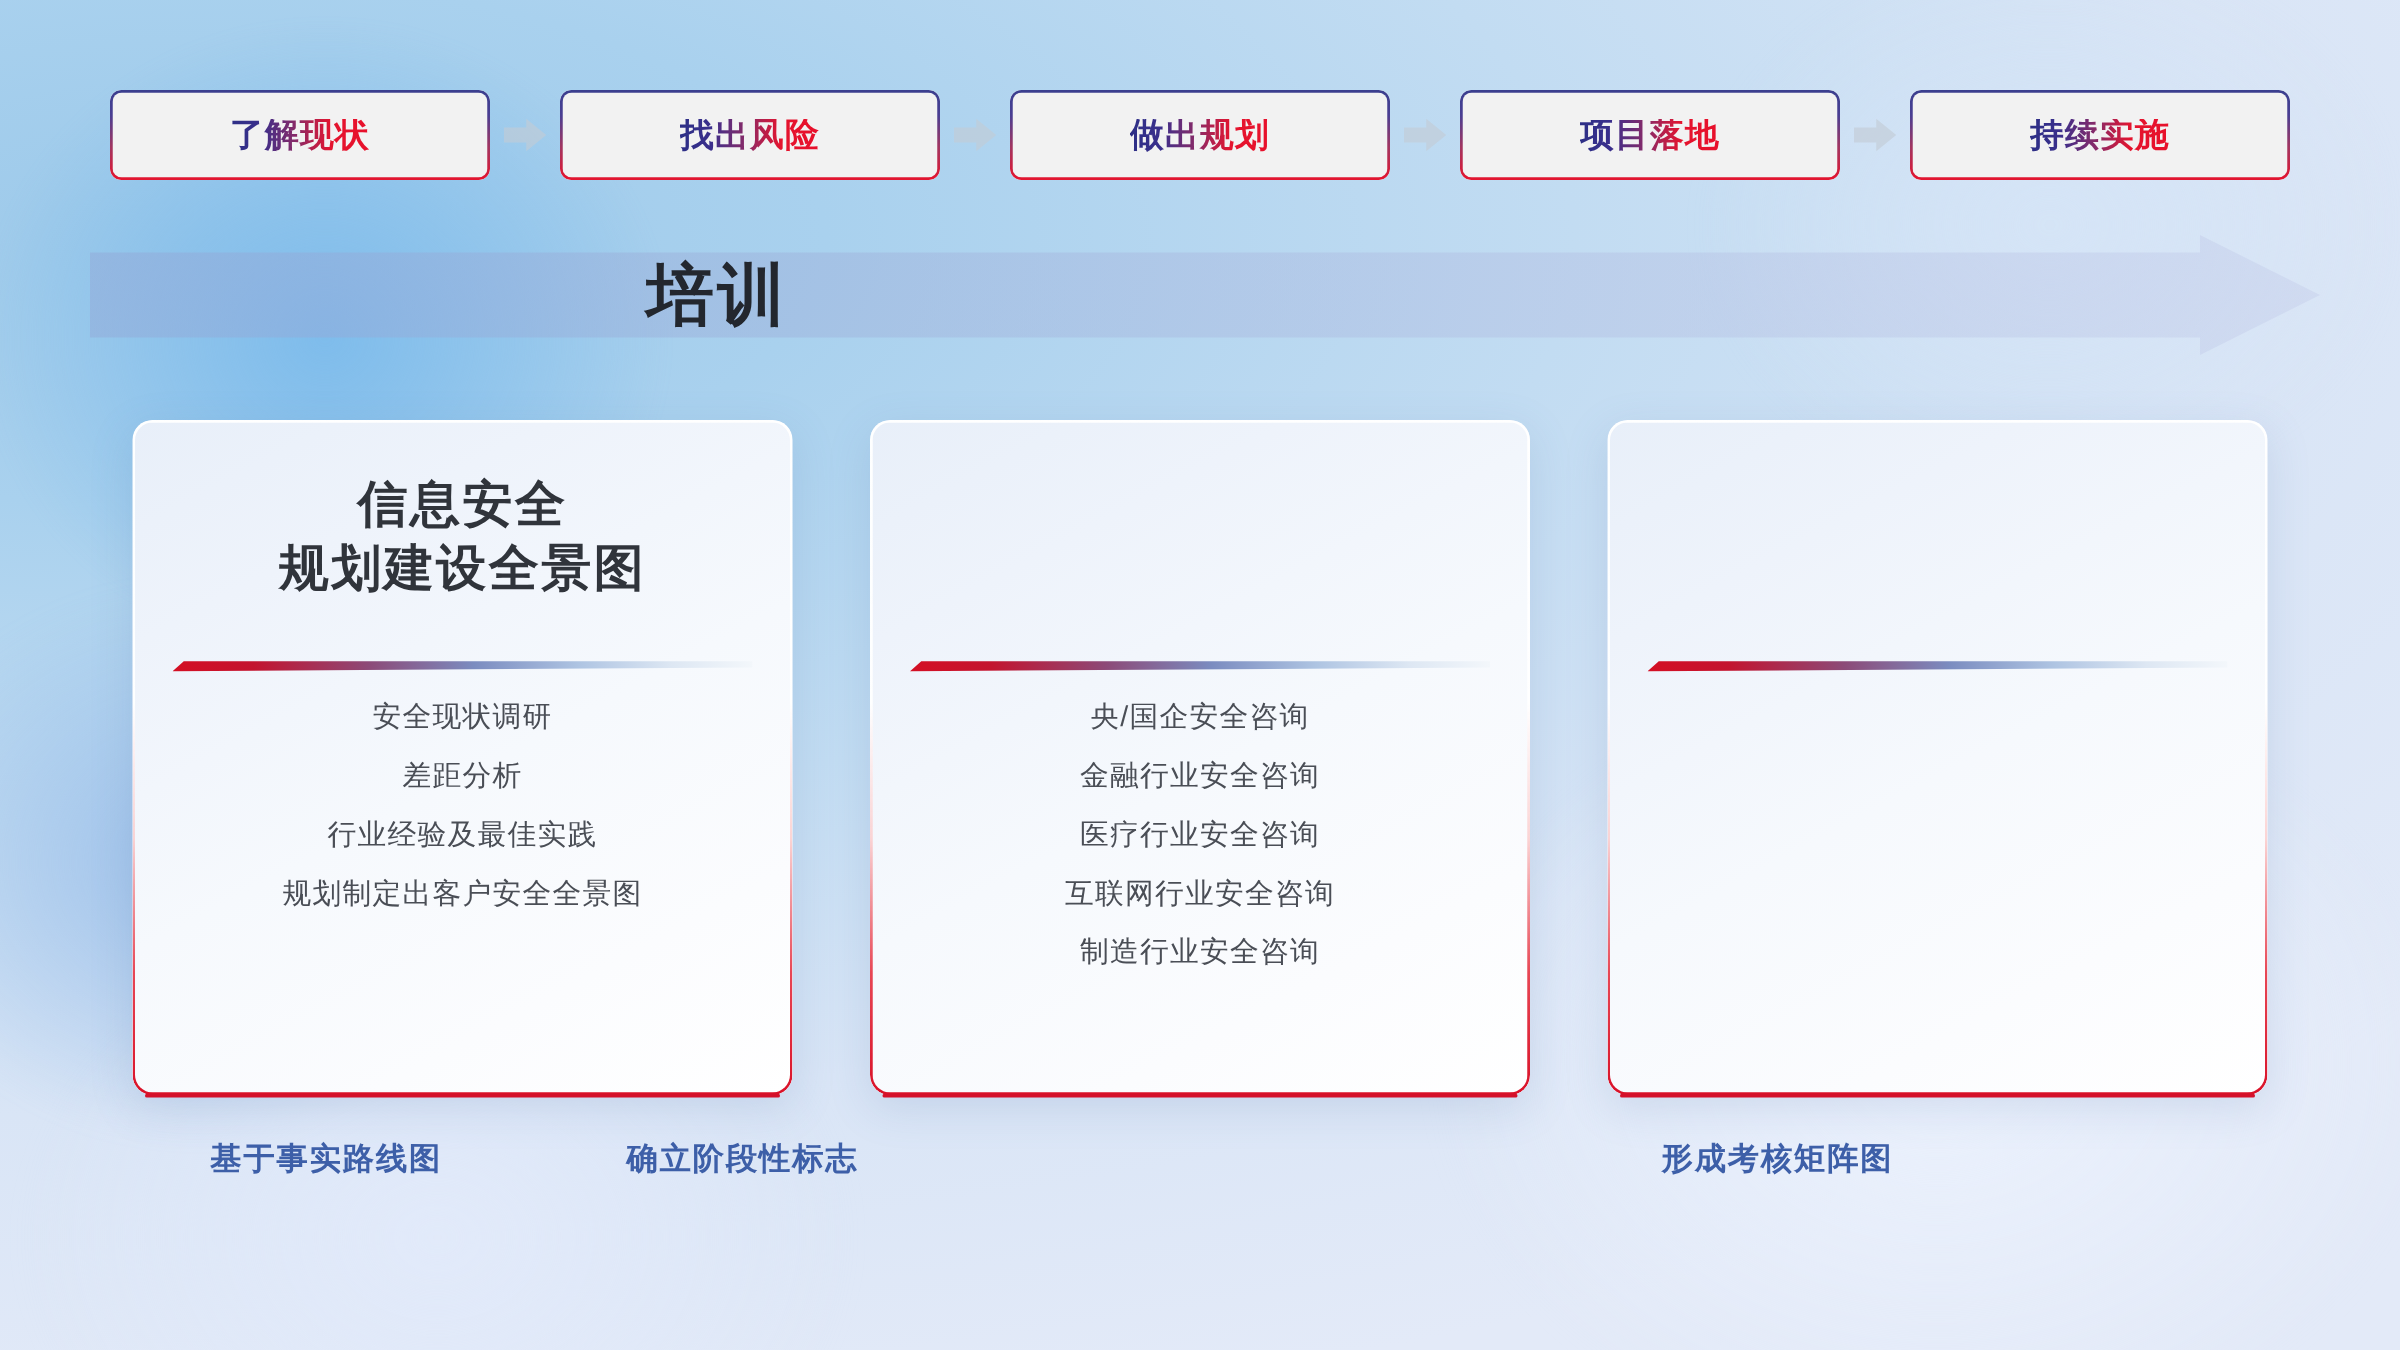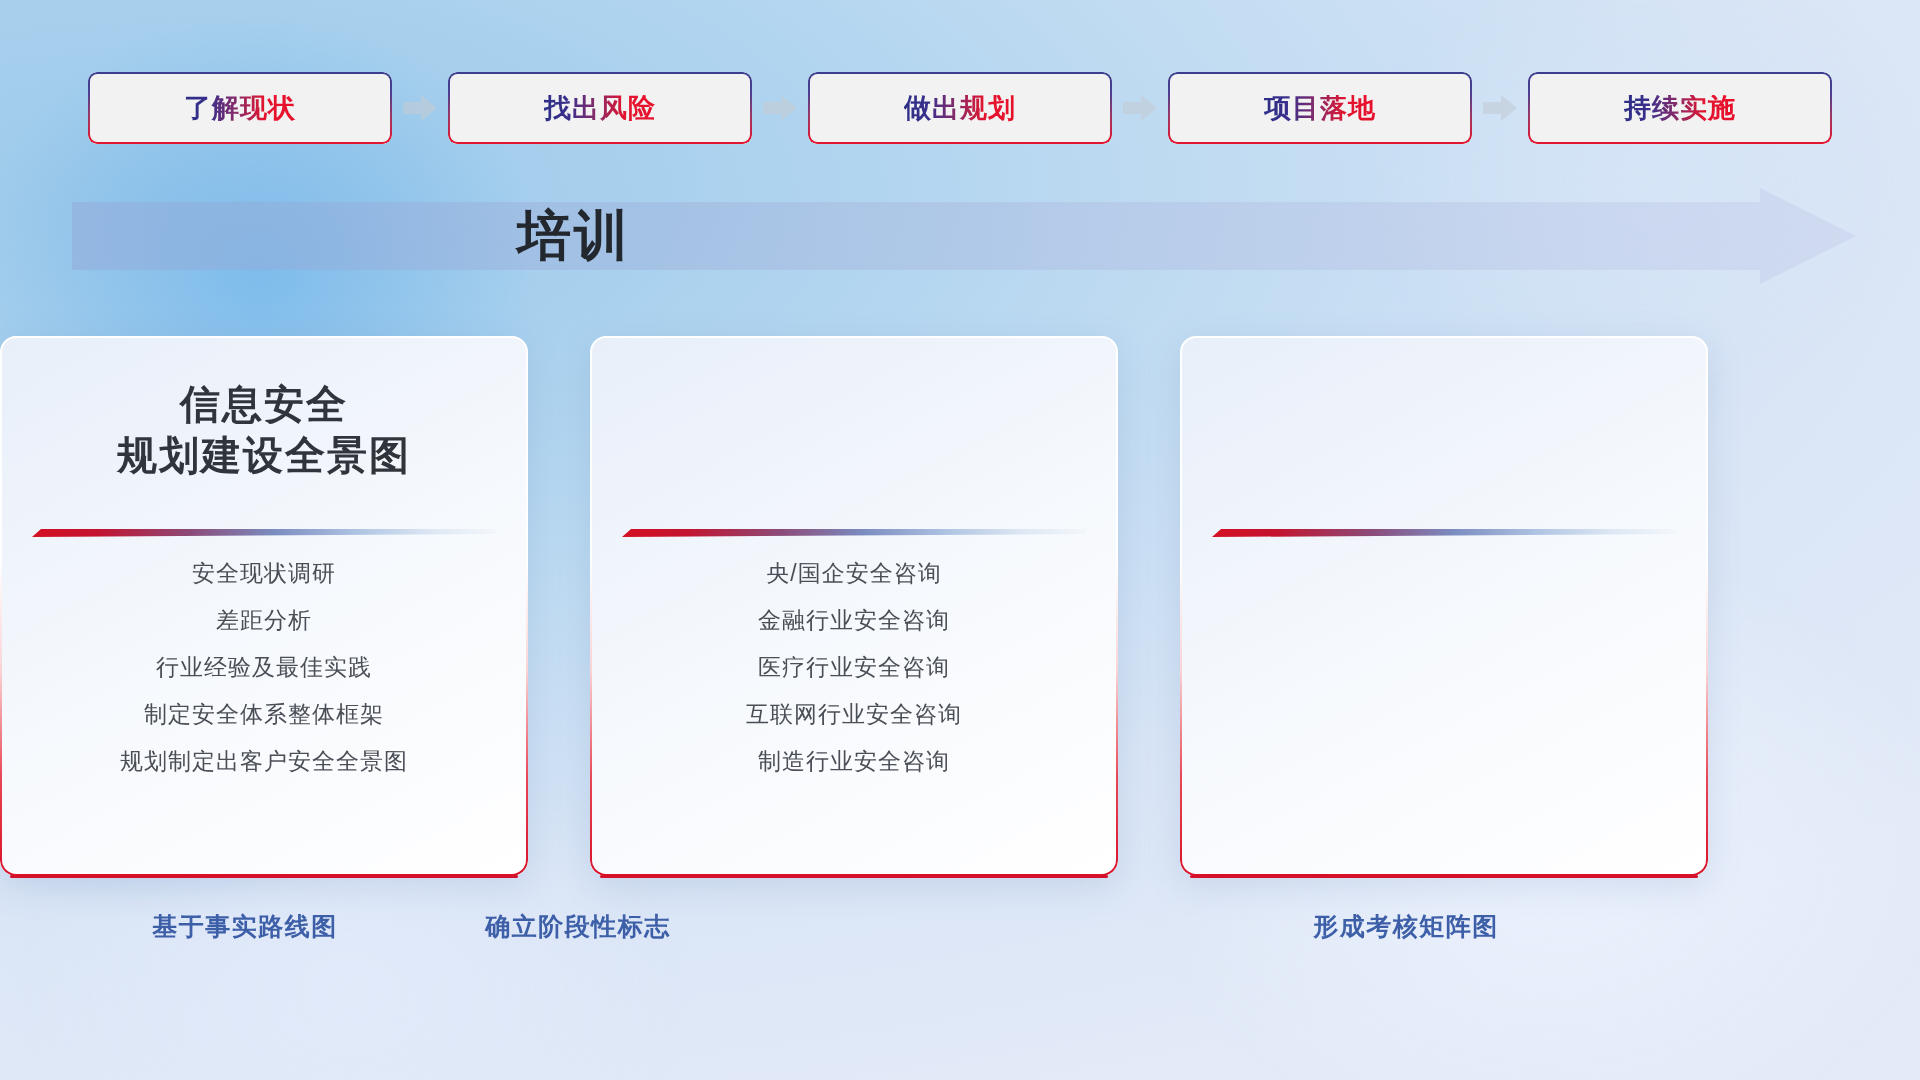--- a/index.html
+++ b/index.html
@@ -93,21 +93,21 @@
   #banner-title {
     position:absolute; left:0; top:0; width:1784px; height:96px;
     display:flex; align-items:center; justify-content:center;
     padding-right:780px;
     font-size:54px; font-weight:700; color:#23272e; letter-spacing:3px;
   }
 
   
   #cards {
     position:absolute; left:0; top:336px; width:1920px; height:540px;
-    display:flex; gap:62px;
+    display:flex; justify-content:center; gap:62px;
   }
   .card {
     width:528px; height:540px;
     border-radius:16px;
     position:relative;
     background:linear-gradient(152deg, #e8eff9 0%, #eef3fb 22%, #f6f9fd 52%, #fbfcfe 78%, #ffffff 100%);
     box-shadow:0 10px 34px rgba(96,130,180,.18);
     overflow:visible;
   }
   .card::before{
@@ -145,21 +145,21 @@
     position:absolute; left:0; right:0; top:222px;
     display:flex; flex-direction:column; align-items:center; gap:16px;
   }
   .card-item {
     font-size:23px; color:#4a4e56; letter-spacing:1px; line-height:1.35;
     white-space:nowrap;
   }
 
   
   #captions {
-    position:absolute; left:0; top:910px; width:1770px; height:56px;
+    position:absolute; left:16px; top:910px; width:1770px; height:56px;
   }
   .caption {
     position:absolute; top:0;
     font-size:25px; font-weight:700; color:#3d5fa8; letter-spacing:1.5px;
     white-space:nowrap;
     transform:translateX(-50%);
   }
 </style>
 </head>
 <body>
@@ -242,21 +242,20 @@
             <stop offset="100%" stop-color="#f3f7fb"></stop>
           </linearGradient>
         </defs>
         <path d="M0 11 L9 3 L464 3 L464 8 L0 11 Z" fill="url(#dg1)"></path>
       </svg>
     </div>
     <div class="card-list">
       <div class="card-item">安全现状调研</div>
       <div class="card-item">差距分析</div>
       <div class="card-item">行业经验及最佳实践</div>
-      <div class="card-item">制定安全体系整体框架</div>
       <div class="card-item">规划制定出客户安全全景图</div>
     </div>
   </div>
 
   <div class="card">
     <div class="card-divider">
       <svg viewBox="0 0 464 12" preserveAspectRatio="none" xmlns="http://www.w3.org/2000/svg">
         <defs>
           <linearGradient id="dg2" x1="0" y1="0" x2="1" y2="0">
             <stop offset="0%" stop-color="#d40f24"></stop>

